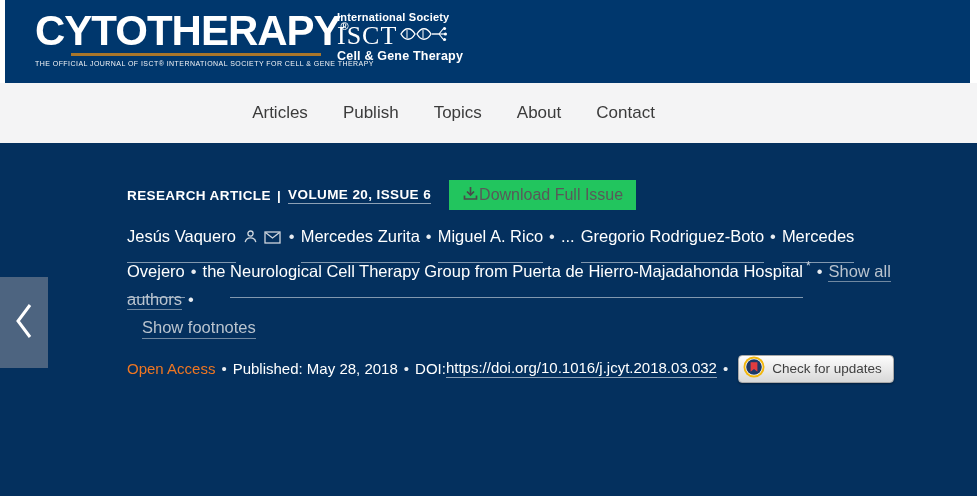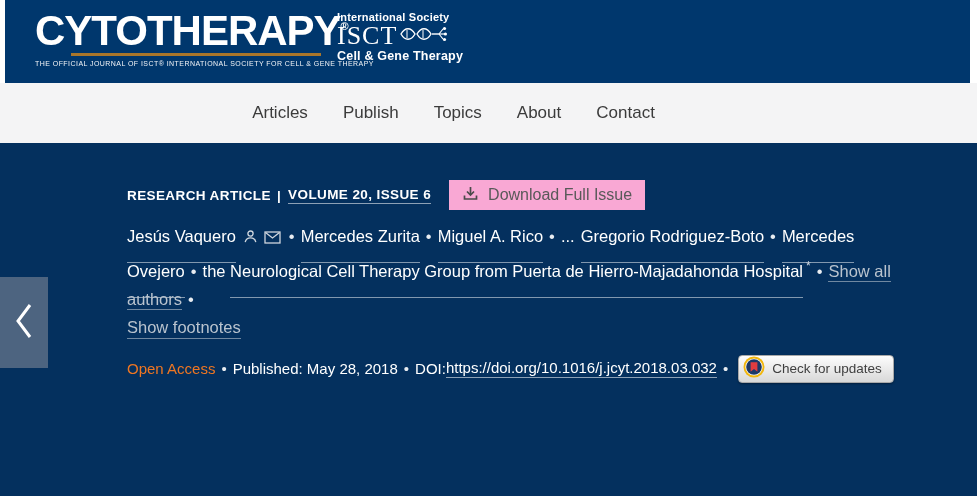--- a/index.html
+++ b/index.html
@@ -38,40 +38,40 @@
   .article-hero {
     position:absolute; top:143px; left:0; right:0; bottom:0;
     background:#04305e; color:#fff;
   }
   .hero-inner { margin-left:127px; padding-top:37px; width:812px; }
 
   .meta-row { display:flex; align-items:center; font-size:13.5px; font-weight:bold; letter-spacing:0.4px; }
   .meta-row .pipe { margin:0 7px 0 6px; }
   .issue-link { border-bottom:1px solid rgba(255,255,255,0.55); padding-bottom:1px; cursor:pointer; }
   .download-btn {
-    margin-left:18px; background:#f9a8d4; border:none; height:30px;
-    display:flex; align-items:center; gap:9px; padding:0 13px;
+    margin-left:18px; background:#22c55e; border:none; height:30px;
+    display:flex; align-items:center; padding:0 13px;
     font-family:"Liberation Sans", sans-serif; font-size:16px; color:#595959; cursor:pointer;
   }
 
   .article-title {
     margin-top:22px; font-size:23.5px; line-height:34px; font-weight:400; color:#ffffff;
     width:812px;
   }
 
   .author-line { margin-top:12px; font-size:16.5px; line-height:28px; width:800px; }
   .tok.link { border-bottom:1px solid rgba(255,255,255,0.5); padding-bottom:17px; cursor:pointer; }
   .tok.plain { margin-right:6px; }
   .tok.muted { color:#b9c3ce; border-bottom:1px solid rgba(185,195,206,0.6); padding-bottom:1px; cursor:pointer; }
   .bullet { margin:0 6px; color:#e8ecf1; }
   .author-icons { display:inline-flex; gap:6px; margin:0 2px 0 7px; vertical-align:-2px; }
   .sup-link { color:#cdd5de; font-size:12px; vertical-align:super; margin-left:3px; cursor:pointer; }
 
   .footnotes-line { margin-top:5px; font-size:16.5px; }
-  .footnotes-link { color:#b9c3ce; border-bottom:1px solid rgba(185,195,206,0.6); padding-bottom:2px; cursor:pointer; }
+  .footnotes-link { color:#b9c3ce; border-bottom:1px solid rgba(185,195,206,0.6); padding-bottom:2px; cursor:pointer;margin-left:15px; }
 
   .pub-row { margin-top:18px; display:flex; align-items:center; font-size:15px; }
   .open-access { color:#ef7622; }
   .doi-label { margin-right:0; }
   .doi-link { border-bottom:1px solid rgba(255,255,255,0.55); padding-bottom:1px; cursor:pointer; }
   .crossmark-badge {
     margin-left:4px; height:28px; border:1px solid #a9a9a9; border-radius:4px;
     background:linear-gradient(#fdfdfd, #d8d8d8);
     display:flex; align-items:center; gap:7px; padding:0 11px 0 4px;
     font-family:"Liberation Sans", sans-serif; font-size:13.5px; color:#3f3f3f; cursor:pointer;

